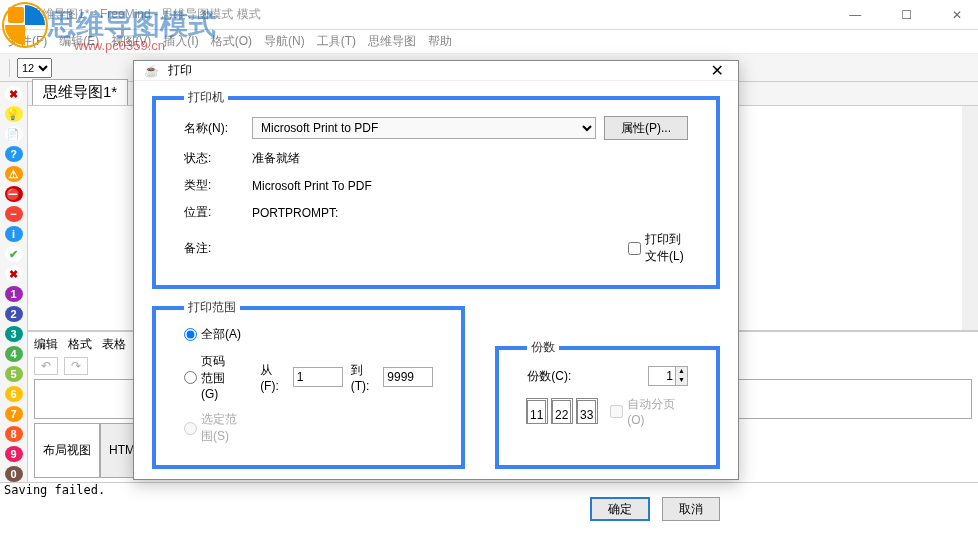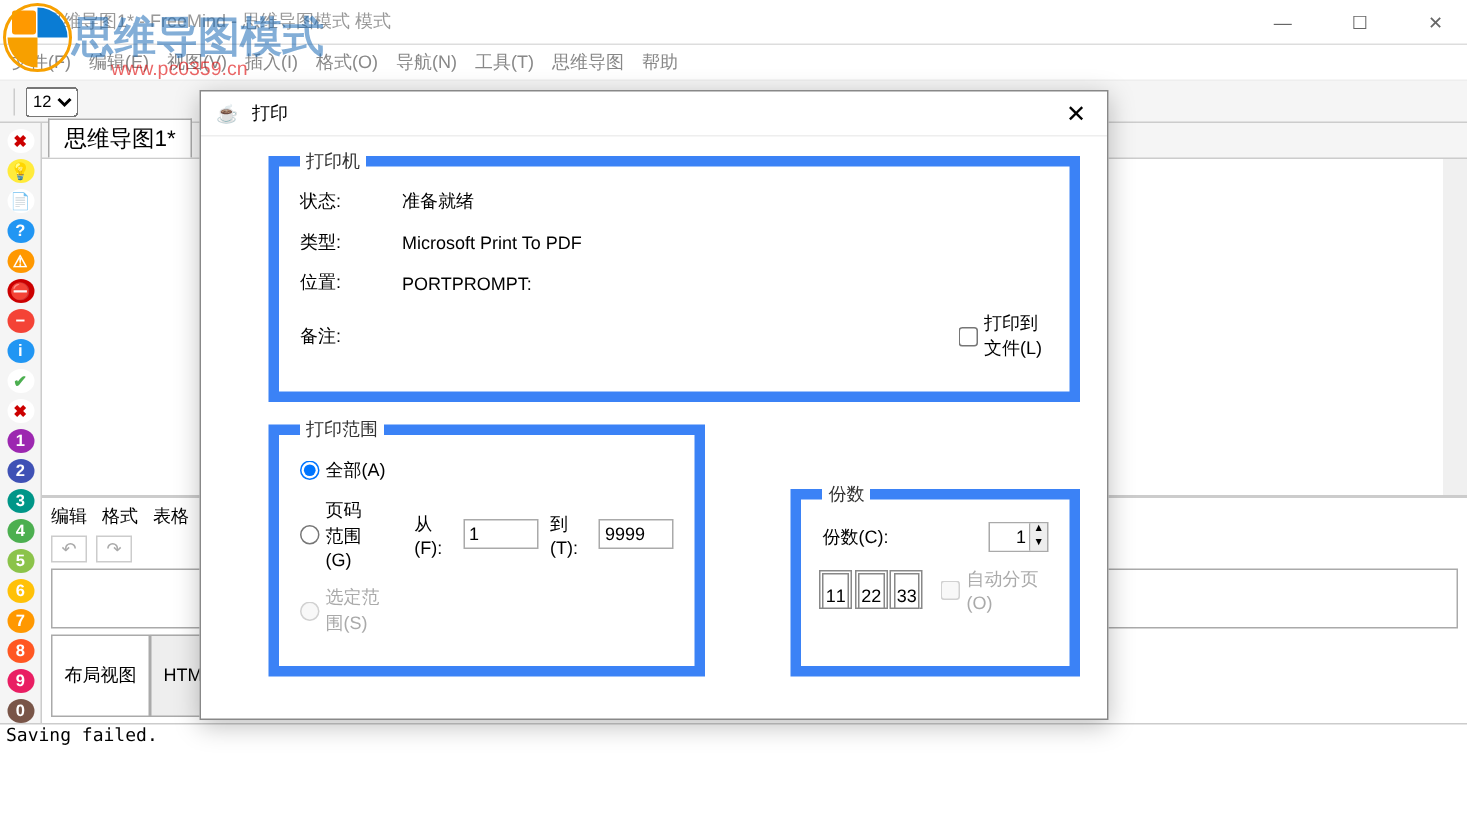--- a/index.html
+++ b/index.html
@@ -43,21 +43,21 @@
 
 .statusbar { height: 18px; border-top: 1px solid #ccc; padding: 0 4px; font-family: monospace; font-size: 12px; }
 
 
 .dialog { position: absolute; top: 60px; left: 133px; width: 606px; height: 420px; background: #fff; border: 1px solid #888; box-shadow: 0 4px 16px rgba(0,0,0,0.25); z-index: 100; display:flex; flex-direction:column;}
 .dlg-title { height: 30px; display: flex; align-items: center; padding: 0 10px; border-bottom: 1px solid #eee; }
 .dlg-title .java-ico { width:16px; height:16px; margin-right:8px; display:inline-flex; align-items:center; justify-content:center;}
 .dlg-title .close { margin-left: auto; font-size: 16px; cursor: pointer; padding: 0 4px; }
 .dlg-body { padding: 8px 18px; flex:1;}
 
-fieldset { border: 7px solid #3b82f6; padding: 10px 14px; margin-bottom: 10px; margin-left: 27px; }
+fieldset { border: 4px solid #3b82f6; padding: 10px 28px; margin-bottom: 10px; }
 legend { padding: 0 4px; color: #333; }
 .row { display: flex; align-items: center; margin-bottom: 10px; gap: 8px; }
 .row label { width: 60px; }
 .row .val { flex:1; }
 select.printer { flex: 1; height: 22px; border: 1px solid #aaa; background: #f9f9f9; padding: 0 4px; }
 .btn { height: 24px; padding: 0 16px; background: #e8e8e8; border: 1px solid #999; cursor: pointer; }
 .btn.primary { border: 2px solid #2a7ad4; }
 
 .two-col { display: flex; gap: 30px; align-items: flex-end; }
 .two-col fieldset { flex: 1; min-height:130px;}
@@ -171,20 +171,25 @@
 <div class="dialog">
   <div class="dlg-title">
     <span class="java-ico">☕</span>
     <span>打印</span>
     <span class="close">✕</span>
   </div>
   <div class="dlg-body">
     <fieldset>
       <legend>打印机</legend>
       <div class="row">
+        <label>名称(N):</label>
+        <select class="printer"><option>Microsoft Print to PDF</option></select>
+        <button class="btn">属性(P)...</button>
+      </div>
+      <div class="row">
           <label>状态:</label>
           <span class="val">准备就绪</span>
         </div>
       <div class="row">
           <label>类型:</label>
           <span class="val">Microsoft Print To PDF</span>
         </div>
       <div class="row">
           <label>位置:</label>
           <span class="val">PORTPROMPT:</span>
@@ -253,13 +258,17 @@
               <span>3</span>
             </div>
           <label class="inline disabled" style="margin-left:8px">
               <input type="checkbox" disabled="" style="">
               <span>自动分页(O)</span>
             </label>
         </div>
       </fieldset>
     </div>
   </div>
+  <div class="dlg-footer">
+    <button class="btn primary">确定</button>
+    <button class="btn">取消</button>
+  </div>
 </div>
 
 </body></html>

